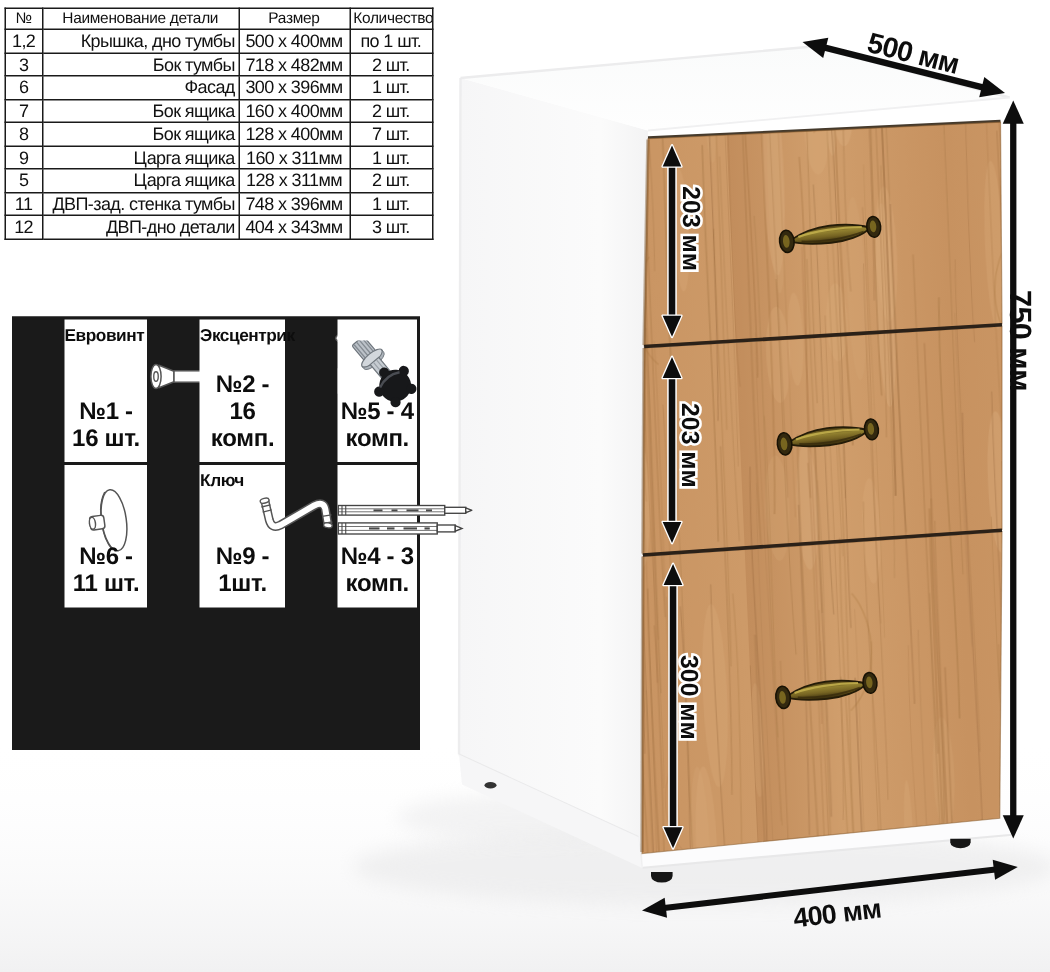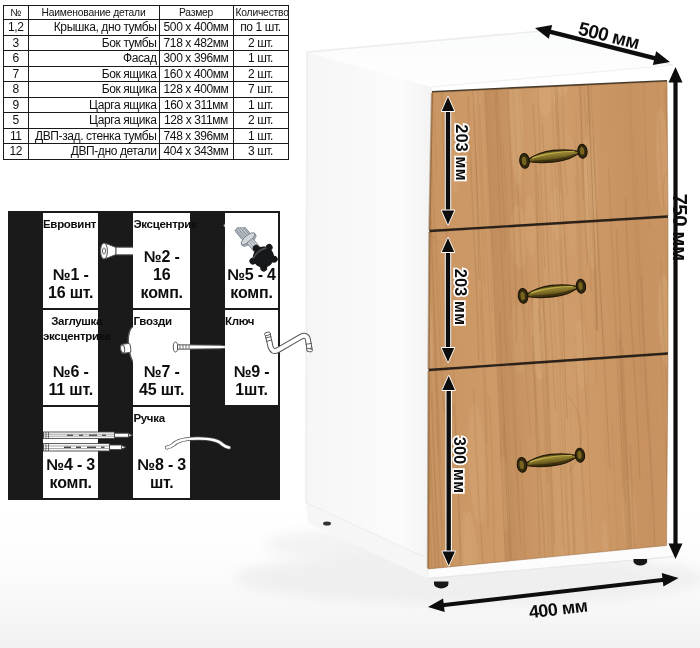--- a/index.html
+++ b/index.html
@@ -449,45 +449,31 @@
 <circle cx="32.4" cy="43.6" r="3.4"></circle>
 <circle cx="36.2" cy="31.2" r="3.4"></circle>
 </g>
 <path d="M17.5,30 q8,-4.5 16.5,-0.5" stroke="#4a4d53" stroke-width="1.6" fill="none"></path>
 </g>
           </svg>
         </div>
         <div class="n">№5 - 4 комп.</div>
       </div>
       <div class="cell">
-        <div class="t">Заглушка<br>эксцентрика</div>
         <div class="i">
           <svg width="44" height="48" viewBox="0 0 44 48">
 <g stroke="#555" fill="#fff" stroke-width="1" transform="rotate(-8 26 24)">
 <ellipse cx="27" cy="24" rx="8.2" ry="20.5"></ellipse>
 <path d="M23.5,4.5 C19.5,10 18.5,17 18.8,24 C18.5,31 19.5,38 23.5,43.5" fill="none" stroke-width="0.9"></path>
 <rect x="11" y="19.5" width="9.5" height="9" rx="2"></rect>
 <ellipse cx="12.5" cy="24" rx="2" ry="4"></ellipse>
 </g>
           </svg>
         </div>
         <div class="n">№6 - 11 шт.</div>
-      </div>
-      <div class="cell">
-        <div class="t">Гвозди</div>
-        <div class="i">
-          <svg width="66" height="14" viewBox="0 0 66 14">
-<g stroke="#555" fill="#fff" stroke-width="1">
-<ellipse cx="3.5" cy="7" rx="2.2" ry="5"></ellipse>
-<path d="M5.5,4.8 L48,5.2 L64,7 L48,8.8 L5.5,9.2 Z"></path>
-<path d="M8,4.9 l0,4.2 m3,-4.3 l0,4.4 m3,-4.4 l0,4.4 m3,-4.5 l0,4.6" stroke-width="0.8"></path>
-</g>
-          </svg>
-        </div>
-        <div class="n">№7 - 45 шт.</div>
       </div>
       <div class="cell">
         <div class="t">Ключ</div>
         <div class="i">
           <svg width="64" height="42" viewBox="0 0 64 42">
 <g fill="none" stroke-linecap="butt">
 <path d="M13.5,7.5 L16.5,20.5 Q18.2,27 24,24 L46.5,11 Q52.8,7.8 53.9,13.5 L55.8,25" stroke="#555" stroke-width="6"></path>
 <path d="M13.5,7.5 L16.5,20.5 Q18.2,27 24,24 L46.5,11 Q52.8,7.8 53.9,13.5 L55.8,25" stroke="#fff" stroke-width="4"></path>
 <ellipse cx="13.4" cy="7.8" rx="3" ry="1.6" fill="#fff" stroke="#555" stroke-width="0.9" transform="rotate(-14 13.4 7.8)"></ellipse>
 <path d="M11.3,12 l6,-1.4 m-5.2,4.8 l6,-1.5" stroke="#555" stroke-width="0.9"></path>
@@ -520,25 +506,13 @@
               <rect x="59" y="3.6" width="4" height="1.3"></rect>
 <rect x="21" y="15.6" width="7" height="1.4"></rect>
               <rect x="33" y="15.6" width="5" height="1.4"></rect>
               <rect x="44" y="15.6" width="9" height="1.4"></rect>
               <rect x="58" y="15.6" width="3.5" height="1.4"></rect>
 </g>
           </svg>
         </div>
         <div class="n">№4 - 3 комп.</div>
       </div>
-      <div class="cell">
-        <div class="t">Ручка</div>
-        <div class="i">
-          <svg width="66" height="18" viewBox="0 0 66 18">
-<g fill="none" stroke-linecap="round">
-<path d="M2,14.5 Q5.5,14 8.5,11.5 C16,3.5 50,3.5 57.5,11.5 Q60.5,14 64,14.5" stroke="#555" stroke-width="4.2"></path>
-<path d="M2,14.5 Q5.5,14 8.5,11.5 C16,3.5 50,3.5 57.5,11.5 Q60.5,14 64,14.5" stroke="#fff" stroke-width="2.7"></path>
-</g>
-          </svg>
-        </div>
-        <div class="n">№8 - 3 шт.</div>
-      </div>
 </div>
 </div>
 </body></html>

